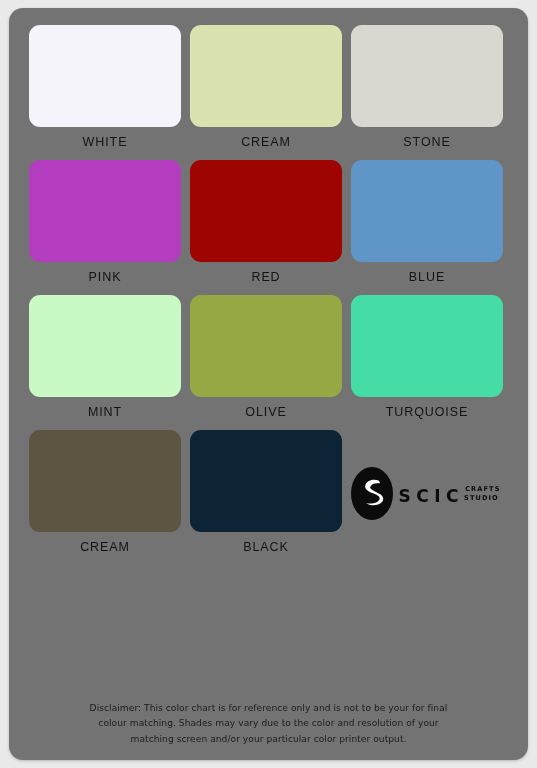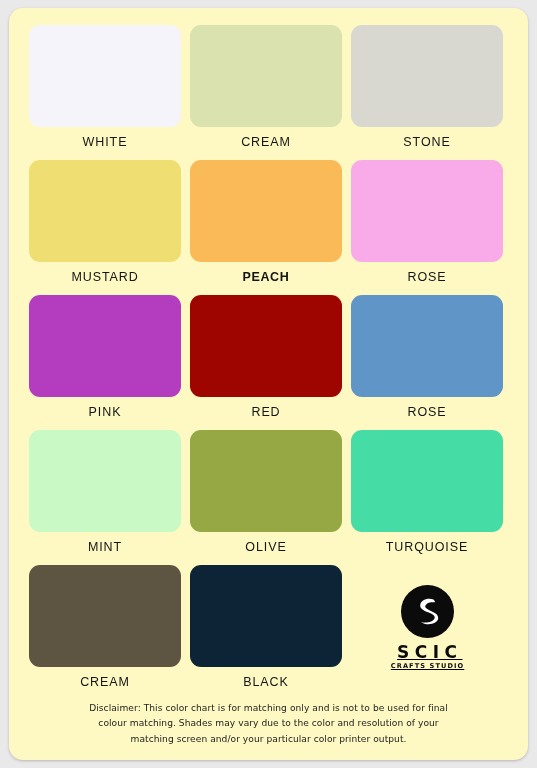--- a/index.html
+++ b/index.html
@@ -69,24 +69,22 @@
   .swatch-label.emphasis {
     font-weight: bold;
     letter-spacing: 0.6px;
   }
 
   
   .logo-cell {
     width: 152px;
     height: 126px;
     display: flex;
-    flex-direction: column;
     align-items: center;
     justify-content: center;
-    text-decoration: underline;
   }
 
   .logo-mark {
     width: 53px;
     height: 53px;
     border-radius: 50%;
     background: #0b0b0b;
     position: relative;
     display: flex;
     align-items: center;
@@ -131,66 +129,52 @@
     font-family: "DejaVu Sans", sans-serif;
     font-size: 9.1px;
     color: #1c1c1c;
     line-height: 15.5px;
     letter-spacing: 0.05px;
   }
 </style>
 </head>
 <body style="background: rgb(233, 233, 233);">
 
-<div id="chart-card" style="background: #fef9c3;">
+<div id="chart-card" style="background: #737373;">
 
   <div id="swatch-grid">
 
     <div class="swatch-row">
       <div class="swatch-cell">
         <div class="swatch-chip" style="background-color: rgb(245, 244, 250);"></div>
         <div class="swatch-label">WHITE</div>
       </div>
       <div class="swatch-cell">
         <div class="swatch-chip" style="background-color: rgb(218, 226, 176);"></div>
         <div class="swatch-label">CREAM</div>
       </div>
       <div class="swatch-cell">
         <div class="swatch-chip" style="background-color: rgb(216, 216, 209);"></div>
         <div class="swatch-label">STONE</div>
       </div>
     </div>
 
-    <div class="swatch-row">
-      <div class="swatch-cell">
-        <div class="swatch-chip" style="background-color: rgb(239, 222, 114);"></div>
-        <div class="swatch-label">MUSTARD</div>
-      </div>
-      <div class="swatch-cell">
-        <div class="swatch-chip" style="background-color: rgb(251, 186, 88);"></div>
-        <div class="swatch-label emphasis">PEACH</div>
-      </div>
-      <div class="swatch-cell">
-        <div class="swatch-chip" style="background-color: rgb(249, 170, 232);"></div>
-        <div class="swatch-label">ROSE</div>
-      </div>
-    </div>
 
     <div class="swatch-row">
       <div class="swatch-cell">
         <div class="swatch-chip" style="background-color: rgb(180, 60, 190);"></div>
         <div class="swatch-label">PINK</div>
       </div>
       <div class="swatch-cell">
         <div class="swatch-chip" style="background-color: rgb(158, 4, 0);"></div>
         <div class="swatch-label">RED</div>
       </div>
       <div class="swatch-cell">
         <div class="swatch-chip" style="background-color: rgb(96, 149, 199);"></div>
-        <div class="swatch-label">ROSE</div>
+        <div class="swatch-label">BLUE</div>
       </div>
     </div>
 
     <div class="swatch-row">
       <div class="swatch-cell">
         <div class="swatch-chip" style="background-color: rgb(201, 250, 197);"></div>
         <div class="swatch-label">MINT</div>
       </div>
       <div class="swatch-cell">
         <div class="swatch-chip" style="background-color: rgb(150, 168, 68);"></div>
@@ -218,18 +202,18 @@
           </svg>
         </div>
         <div class="logo-wordmark" style="color: rgb(11, 11, 11);">SCIC</div>
         <div class="logo-tagline" style="color: rgb(11, 11, 11);">CRAFTS STUDIO</div>
       </div>
     </div>
 
   </div>
 
   <div id="disclaimer">
-    <div class="disclaimer-line">Disclaimer: This color chart is for matching only and is not to be used for final</div>
+    <div class="disclaimer-line">Disclaimer: This color chart is for reference only and is not to be your for final</div>
     <div class="disclaimer-line">colour matching. Shades may vary due to the color and resolution of your</div>
     <div class="disclaimer-line">matching screen and/or your particular color printer output.</div>
   </div>
 
 </div>
 
 </body></html>

